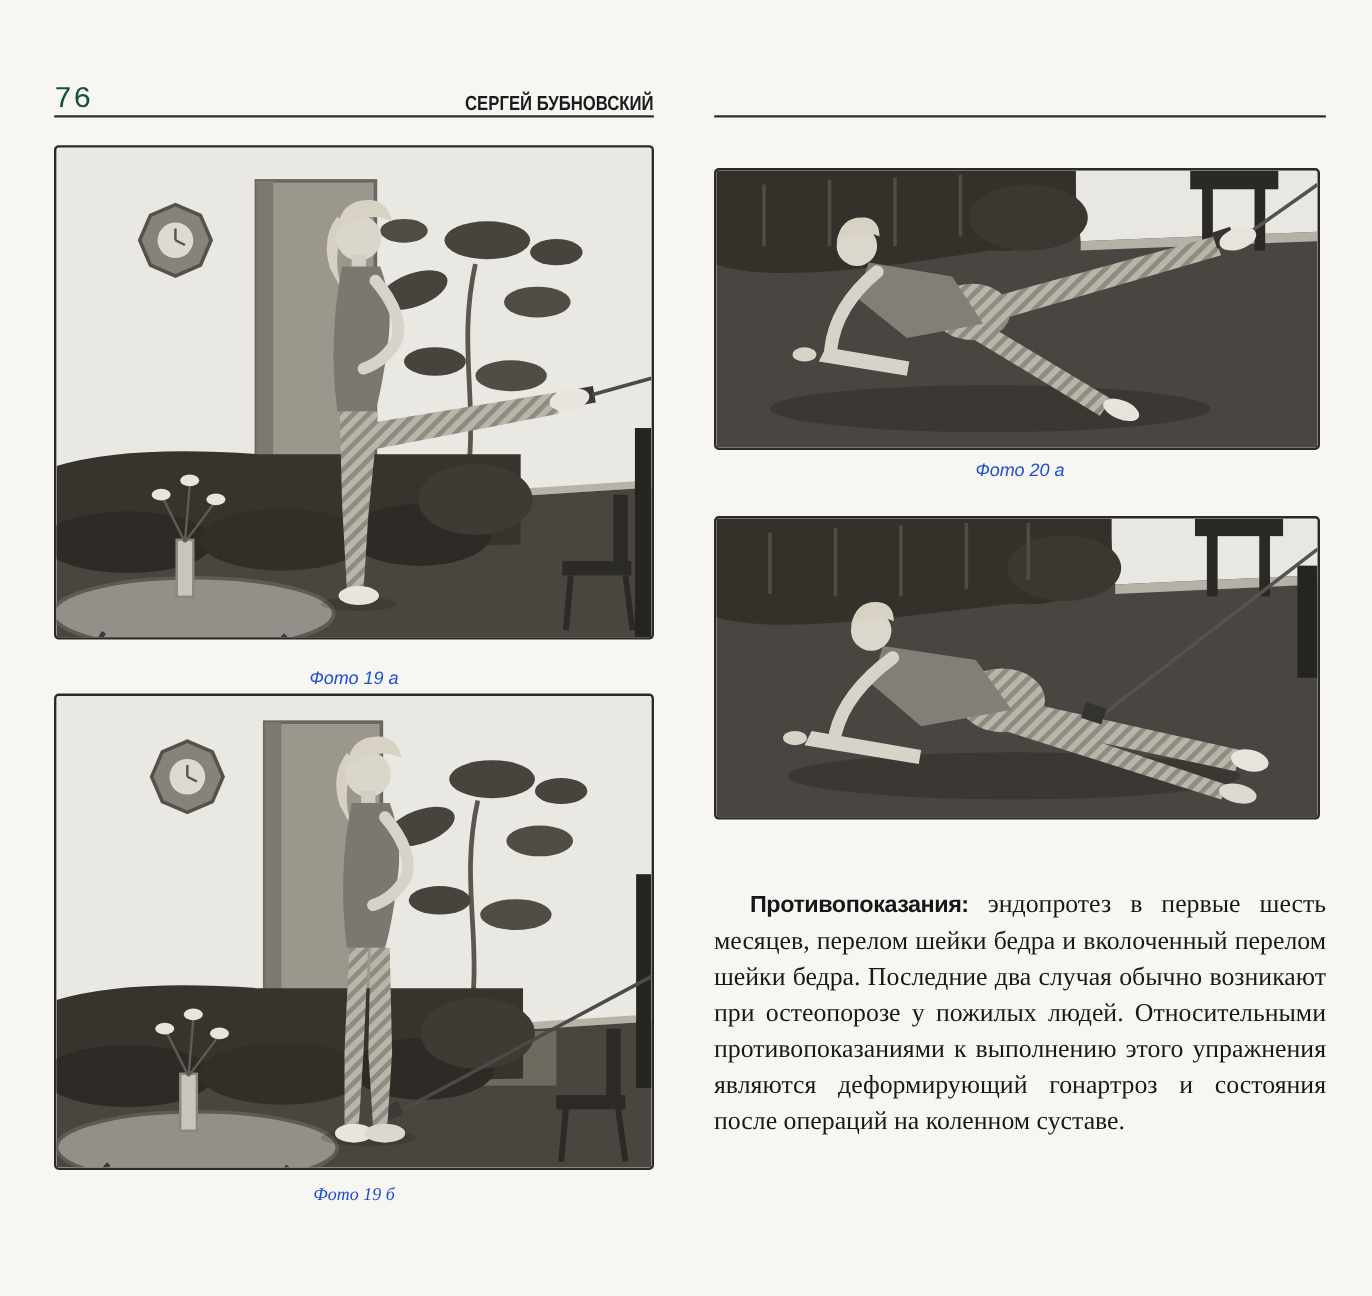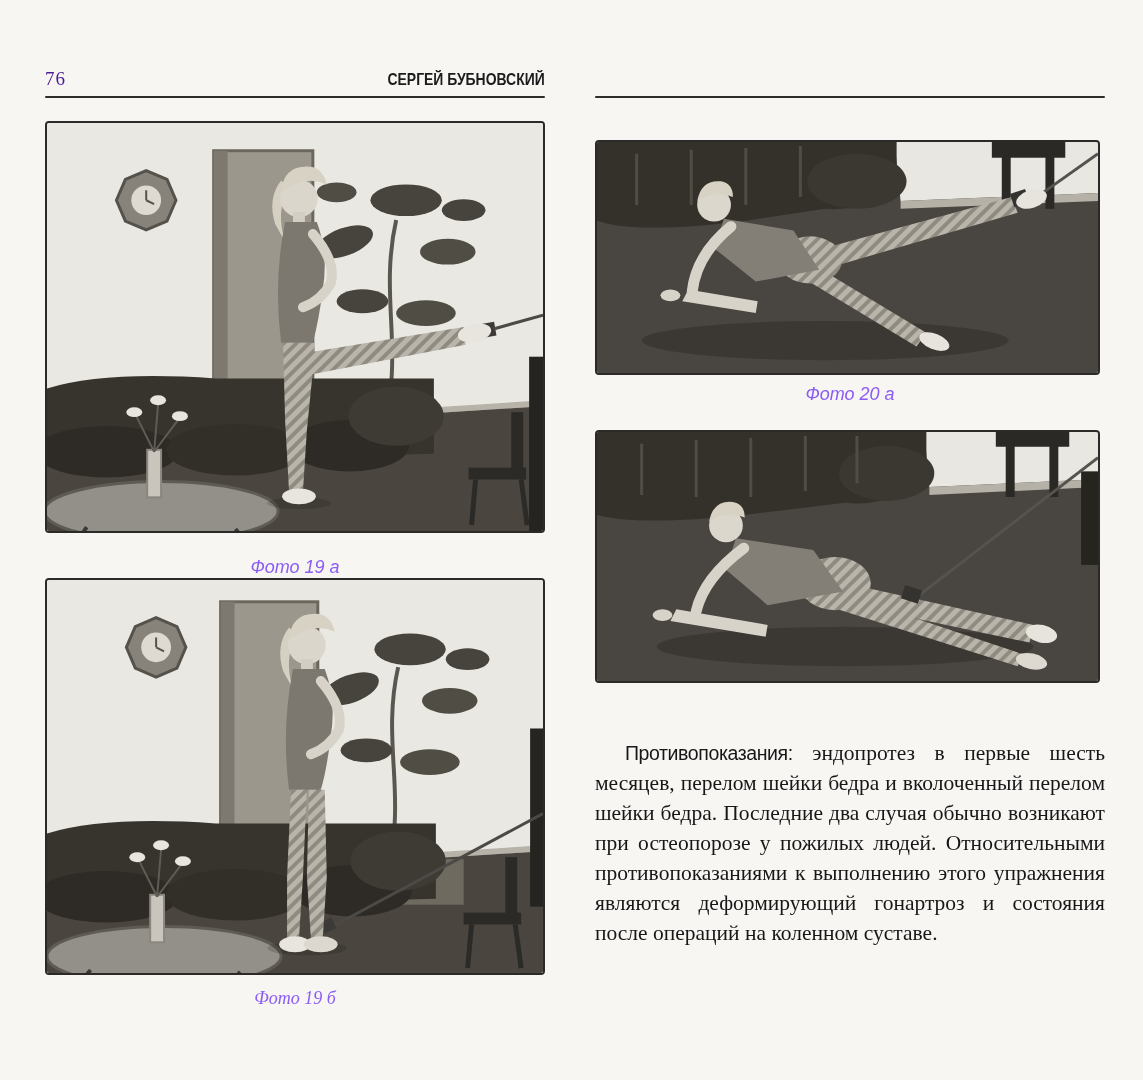--- a/index.html
+++ b/index.html
@@ -7,38 +7,38 @@
     width:1143px;height:1080px;position:relative;overflow:hidden;
     background:#f7f6f3;color:#1c1c1c;
     font-family:"Liberation Serif", serif;
   }
   .page{position:absolute;top:0;height:1080px;}
   .page-left{left:45px;width:500px;}
   .page-right{left:595px;width:510px;}
 
   .header-row{position:absolute;top:68px;left:0;right:0;display:flex;
     justify-content:space-between;align-items:flex-end;}
-  .pagenum{font-size:19px;letter-spacing:1px;color:#4c1d95;}
+  .pagenum{font-size:25px;letter-spacing:1px;color:#14532d;font-family:Liberation Mono, monospace;}
   .runhead{font-family:"Liberation Sans", sans-serif;font-weight:bold;font-size:17px;
     white-space:nowrap;display:inline-block;color:#1b1b1b;}
   .runhead.right-origin{transform:scaleX(.82);transform-origin:right center;}
   .runhead.left-origin{transform:scaleX(.82);transform-origin:left center;}
   .rule{position:absolute;top:96px;left:0;right:0;height:2px;background:#2e2d2b;border-radius:1px;}
 
   figure.photo{margin:0;position:absolute;left:0;box-sizing:border-box;
     border:2px solid #2b2a28;border-radius:4px;overflow:hidden;background:#dcd9d2;}
   figure.photo svg{display:block;width:100%;height:100%;}
 
   .caption{position:absolute;left:0;right:0;text-align:center;
-    font-family:"Liberation Sans", sans-serif;font-style:italic;font-size:18px;color:#8b5cf6;}
+    font-family:"Liberation Sans", sans-serif;font-style:italic;font-size:15px;color:#1d4ed8;}
 
   .bodytext{position:absolute;top:738px;left:0;width:510px;
     font-size:21.5px;line-height:30px;text-align:justify;color:#171717;}
   .bodytext p{margin:0;text-indent:30px;}
-  .lead{font-family:"Liberation Sans", sans-serif;font-weight:normal;
+  .lead{font-family:"Liberation Sans", sans-serif;font-weight:bold;
     font-size:19.5px;letter-spacing:-.4px;}
 </style>
 </head>
 <body>
 
 <div>
 
   <div class="page page-left">
 
     <div class="header-row">

